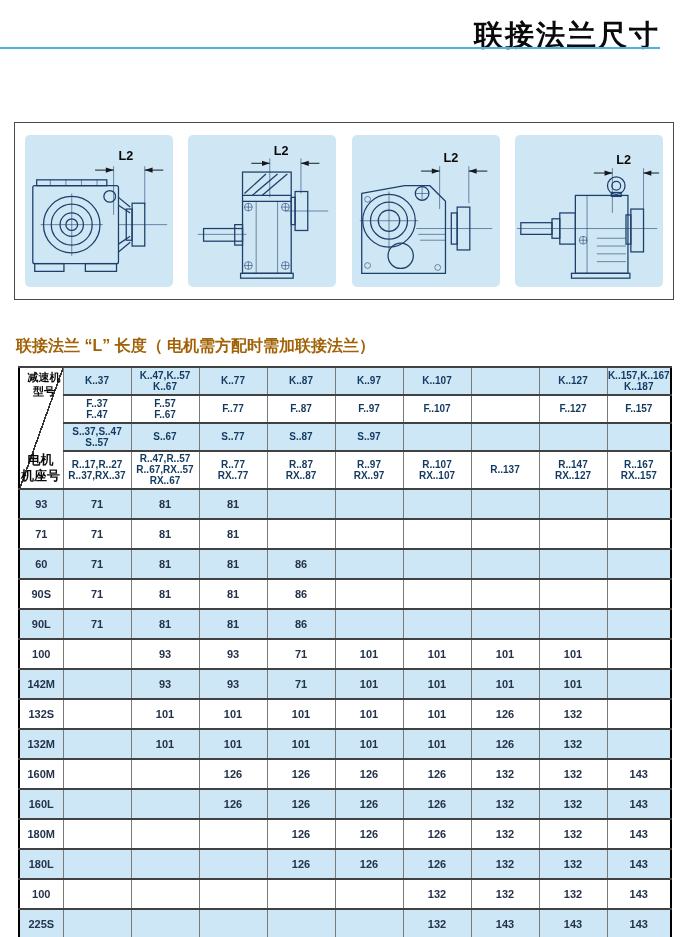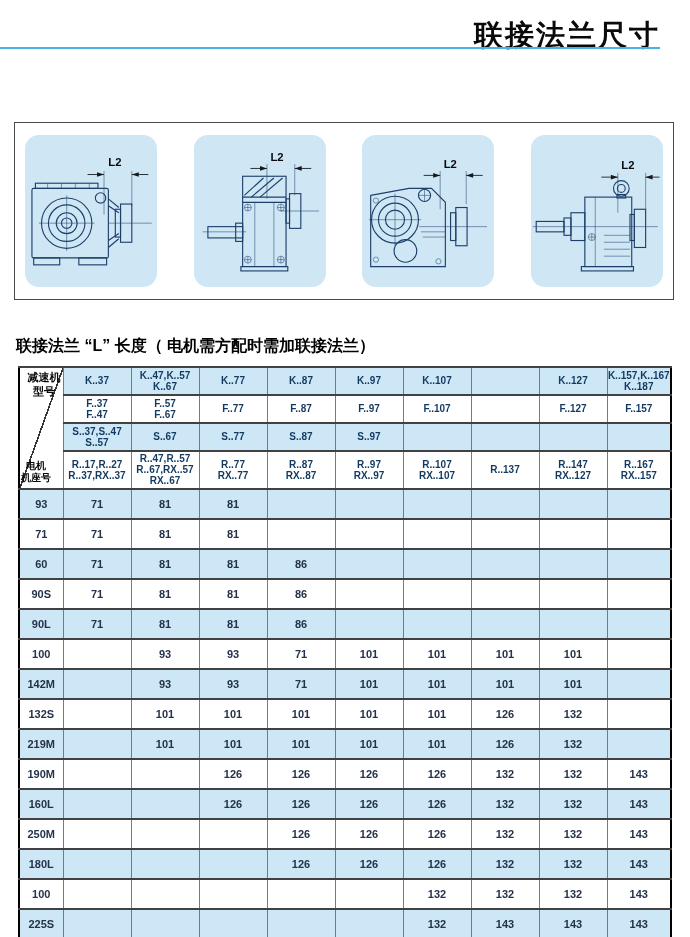--- a/index.html
+++ b/index.html
@@ -13,49 +13,49 @@
   }
   .title-rule{
     position:absolute;top:47px;left:0;width:660px;height:2px;background:#4ab2e4;
   }
   .drawings-box{
     position:absolute;top:122px;left:14px;width:660px;height:178px;
     border:1.5px solid #4a4a4a;background:#fff;box-sizing:border-box;
     display:flex;align-items:center;justify-content:space-between;padding:0 10px;
   }
   .panel{
-    width:132px;height:152px;background:#cfe6f5;border-radius:14px;flex:0 0 auto;
+    width:148px;height:152px;background:#cfe6f5;border-radius:5px;flex:0 0 auto;
   }
   .panel svg{display:block;width:100%;height:100%;}
   .s{fill:none;stroke:#1d3f6a;stroke-width:1.3;}
   .t{fill:none;stroke:#1d3f6a;stroke-width:0.6;}
   .d{fill:none;stroke:#15181c;stroke-width:1;}
   .ar{fill:#15181c;stroke:none;}
   .l2{font-family:"Liberation Sans",sans-serif;font-size:13px;font-weight:bold;fill:#0a0a0a;}
   .subtitle{
     position:absolute;top:336px;left:16px;margin:0;
-    font-size:16px;font-weight:bold;color:#000000;
+    font-size:16px;font-weight:bold;color:#a16207;
   }
   .table-wrap{position:absolute;top:366px;left:18px;}
   table{border-collapse:collapse;table-layout:fixed;width:654px;border:2px solid #000;}
   td{
     border-left:1px solid #7a7a7a;border-right:1px solid #7a7a7a;
     border-top:2px solid #414141;border-bottom:2px solid #414141;
     text-align:center;vertical-align:middle;padding:1px 0;background:#fff;
   }
   tr.blue td{background:#cde7f7;}
   tr.hrow td{font-size:10px;font-weight:bold;color:#12395f;line-height:1.12;white-space:pre-line;height:24px;}
   tr.hrow-r td{height:32px;}
   tr.drow td{font-size:11px;font-weight:bold;color:#24324a;height:26px;}
   td.corner{
     position:relative;background:#fff !important;padding:7px;
     background-image:linear-gradient(to bottom right,transparent calc(50% - 0.8px),#333 calc(50% - 0.8px),#333 calc(50% + 0.8px),transparent calc(50% + 0.8px)) !important;
   }
   .corner-top{position:absolute;top:3px;right:2px;font-size:11px;font-weight:bold;color:#0a0a0a;white-space:pre-line;line-height:1.25;text-align:center;}
-  .corner-bottom{position:absolute;bottom:3px;left:1px;font-size:10px;font-weight:bold;color:#0a0a0a;white-space:pre-line;line-height:1.25;text-align:center;}
+  .corner-bottom{position:absolute;bottom:3px;left:1px;font-size:13px;font-weight:bold;color:#0a0a0a;white-space:pre-line;line-height:1.25;text-align:center;}
 </style>
 </head>
 <body>
 
 <h1 class="page-title">联接法兰尺寸</h1>
 <div class="title-rule"></div>
 
 <div class="drawings-box">
 
   <div class="panel">
@@ -382,33 +382,33 @@
           <td>101</td>
           <td>101</td>
           <td>101</td>
           <td>101</td>
           <td>101</td>
           <td>126</td>
           <td>132</td>
           <td></td>
         </tr>
         <tr class="drow blue">
-          <td>219M</td>
-          <td></td>
-          <td>101</td>
-          <td>101</td>
-          <td>101</td>
-          <td>101</td>
-          <td>101</td>
-          <td>126</td>
-          <td>132</td>
-          <td></td>
-        </tr>
-        <tr class="drow white">
-          <td>190M</td>
+          <td>132M</td>
+          <td></td>
+          <td>101</td>
+          <td>101</td>
+          <td>101</td>
+          <td>101</td>
+          <td>101</td>
+          <td>126</td>
+          <td>132</td>
+          <td></td>
+        </tr>
+        <tr class="drow white">
+          <td>160M</td>
           <td></td>
           <td></td>
           <td>126</td>
           <td>126</td>
           <td>126</td>
           <td>126</td>
           <td>132</td>
           <td>132</td>
           <td>143</td>
         </tr>
@@ -418,21 +418,21 @@
           <td></td>
           <td>126</td>
           <td>126</td>
           <td>126</td>
           <td>126</td>
           <td>132</td>
           <td>132</td>
           <td>143</td>
         </tr>
         <tr class="drow white">
-          <td>250M</td>
+          <td>180M</td>
           <td></td>
           <td></td>
           <td></td>
           <td>126</td>
           <td>126</td>
           <td>126</td>
           <td>132</td>
           <td>132</td>
           <td>143</td>
         </tr>

